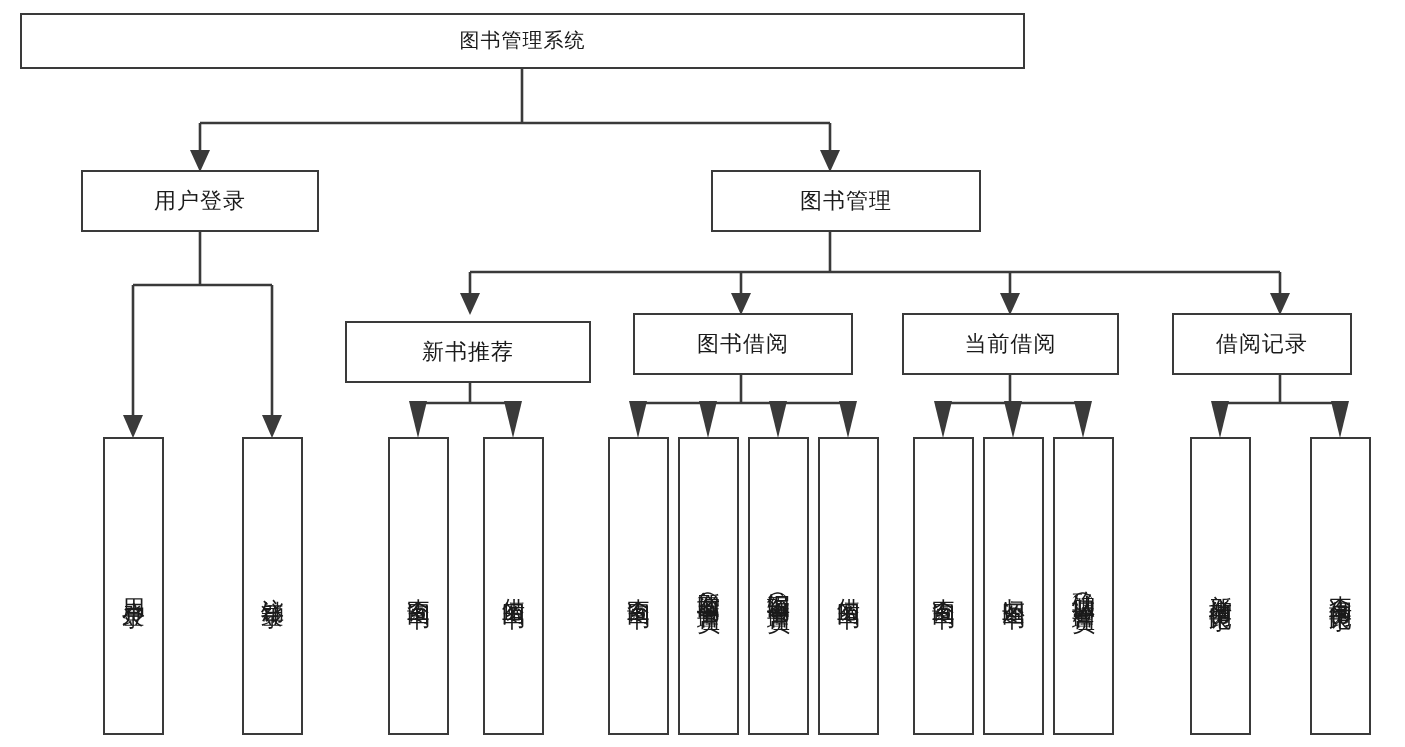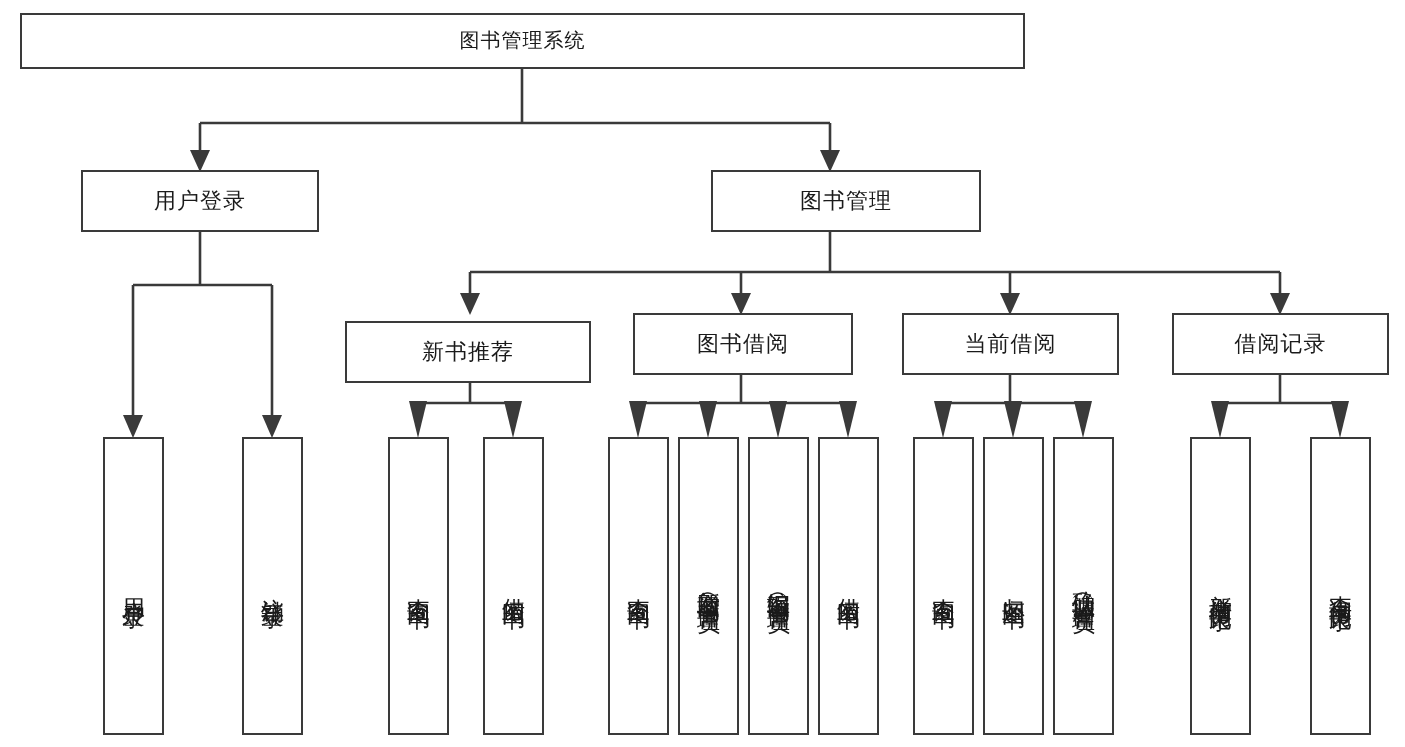--- a/index.html
+++ b/index.html
@@ -173,21 +173,21 @@
 
   <div class="node h" style="left: 345px; top: 313px; width: 246px; height: 62px; border-color: rgb(58, 58, 58); margin-top: 8px;">
     <span class="lbl" style="color: rgb(26, 26, 26);">新书推荐</span>
   </div>
   <div class="node h" style="left: 633px; top: 313px; width: 220px; height: 62px; border-color: rgb(58, 58, 58);">
     <span class="lbl" style="color: rgb(26, 26, 26);">图书借阅</span>
   </div>
   <div class="node h" style="left: 902px; top: 313px; width: 217px; height: 62px; border-color: rgb(58, 58, 58);">
     <span class="lbl" style="color: rgb(26, 26, 26);">当前借阅</span>
   </div>
-  <div class="node h" style="left: 1172px; top: 313px; width: 217px; height: 62px; border-color: rgb(58, 58, 58);">
+  <div class="node h" style="left: 1172px; top: 313px; width: 180px; height: 62px; border-color: rgb(58, 58, 58);">
     <span class="lbl" style="color: rgb(26, 26, 26);">借阅记录</span>
   </div>
 
   <div class="node v" style="left: 103px; top: 437px; width: 61px; height: 298px; border-color: rgb(58, 58, 58);">
     <span class="lbl" style="color: rgb(26, 26, 26);">用户登录</span>
   </div>
   <div class="node v" style="left: 242px; top: 437px; width: 61px; height: 298px; border-color: rgb(58, 58, 58);">
     <span class="lbl" style="color: rgb(26, 26, 26);">注销登录</span>
   </div>
   <div class="node v" style="left: 388px; top: 437px; width: 61px; height: 298px; border-color: rgb(58, 58, 58);">

